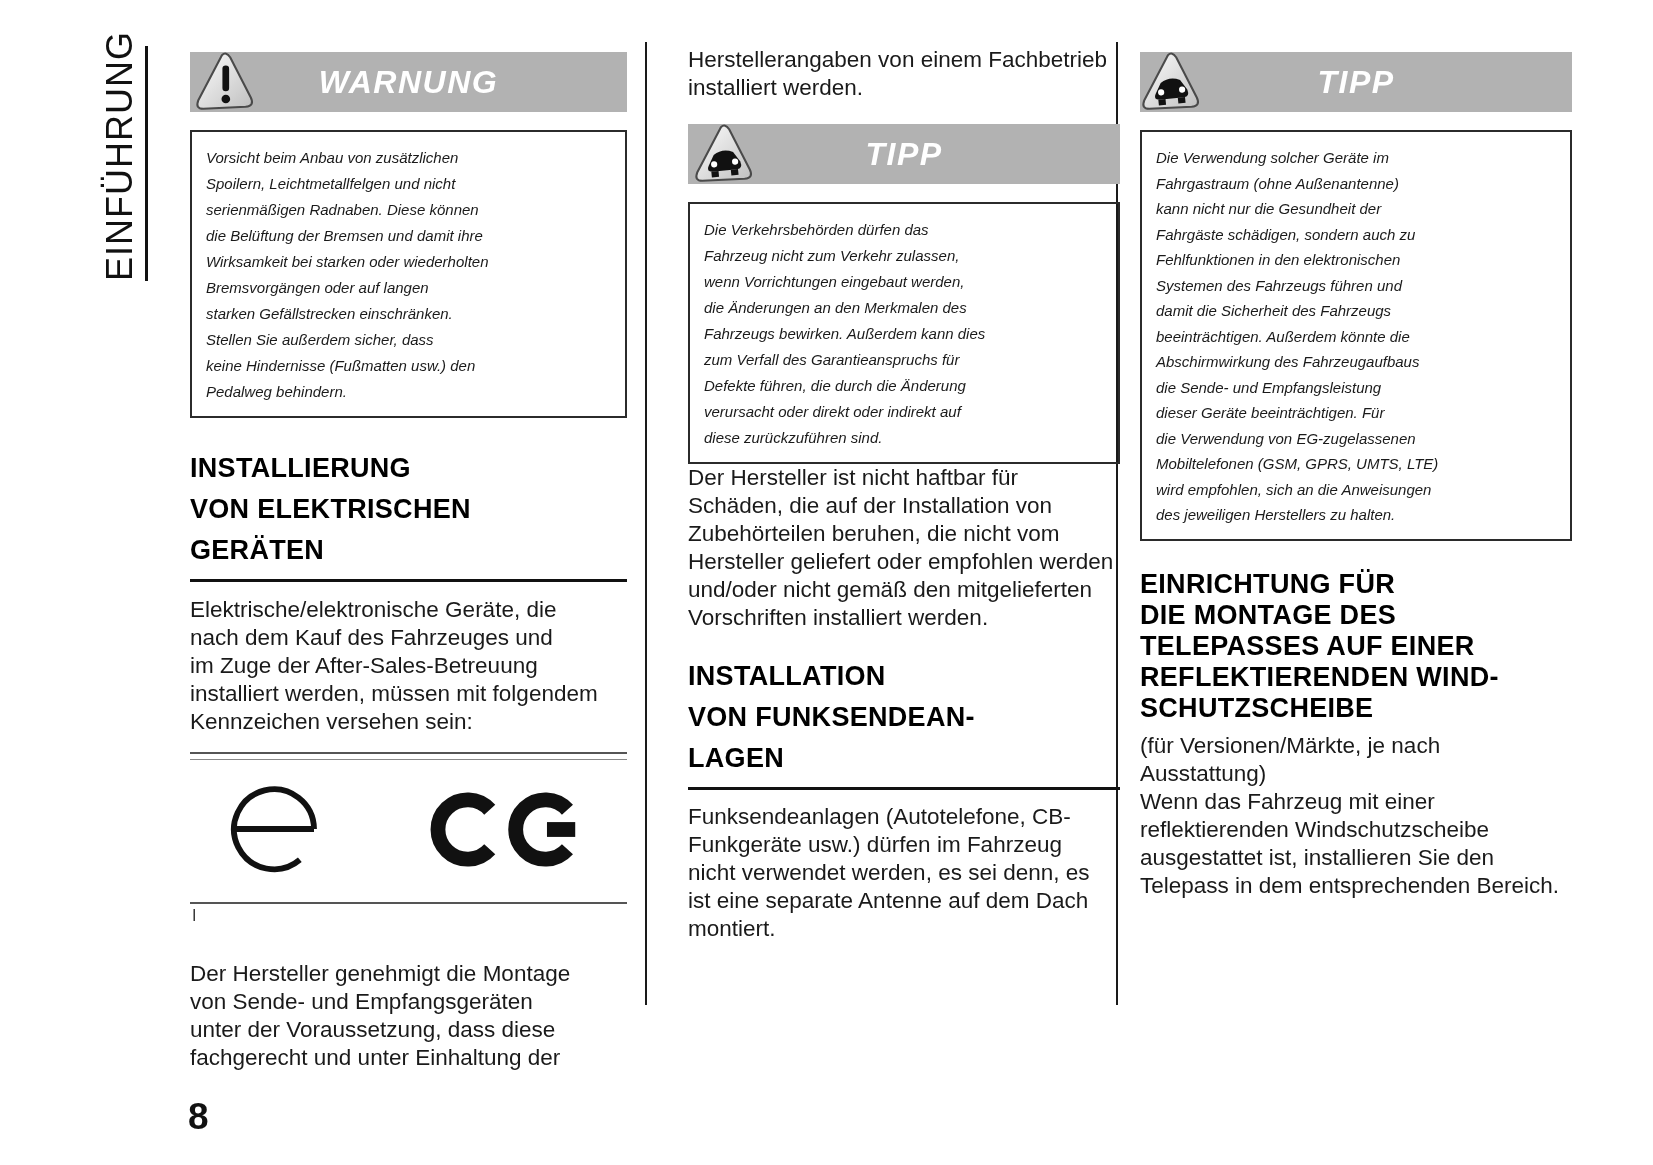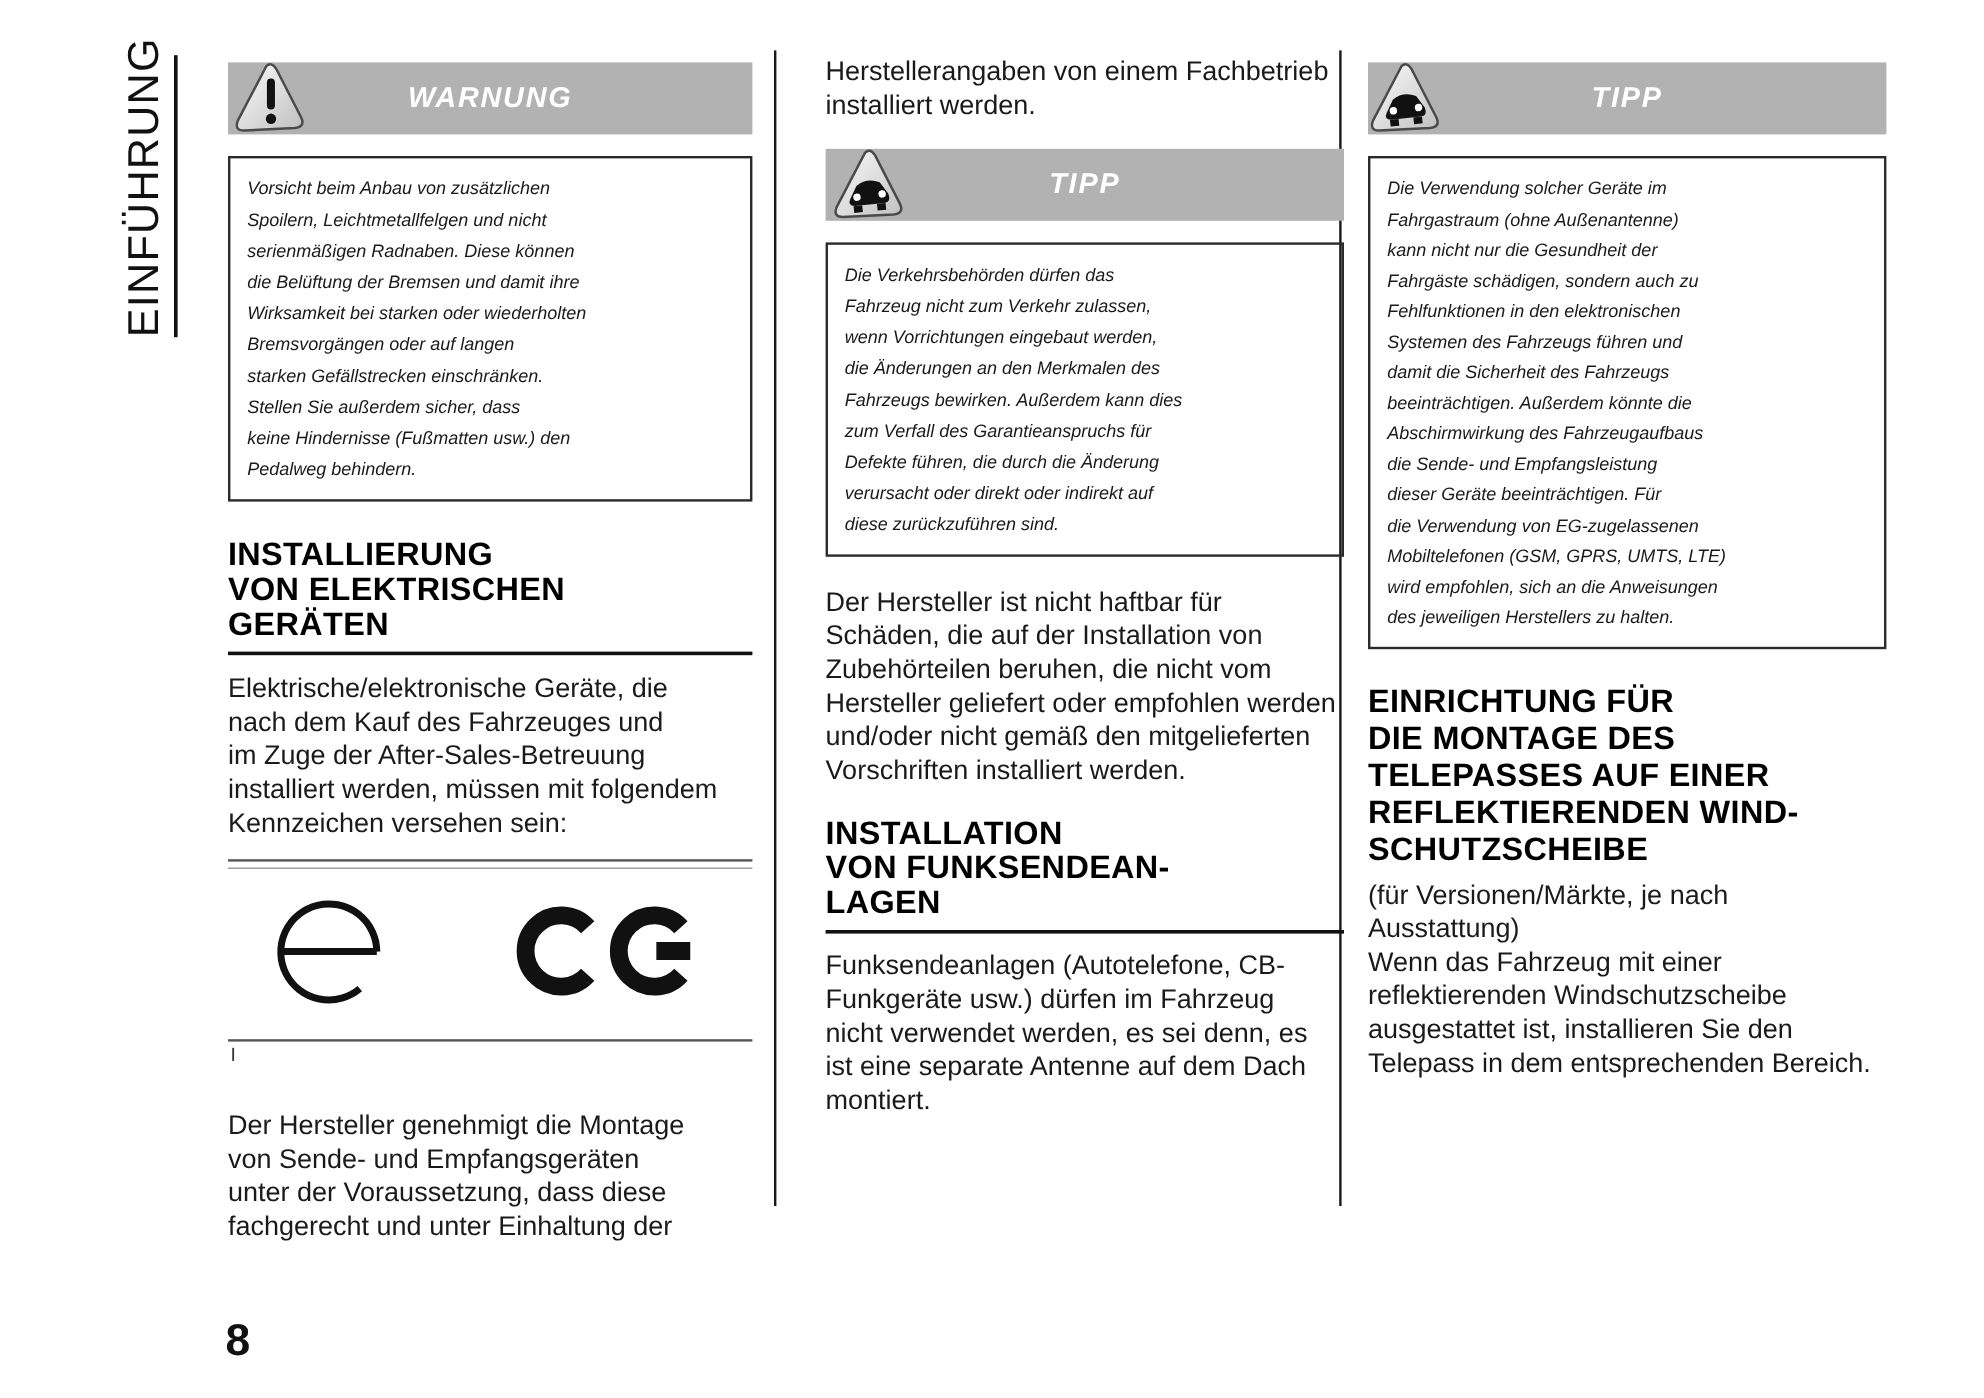--- a/index.html
+++ b/index.html
@@ -19,44 +19,44 @@
   .vsep2{left:1116px;}
 
   .col{position:absolute;top:42px;}
   .col1{left:190px;width:437px;}
   .col2{left:688px;width:432px;}
   .col3{left:1140px;width:432px;}
 
   
   .bar{position:relative;height:60px;background:#b2b2b2;}
   .bar-title{display:block;text-align:center;line-height:60px;
-       font-size:24px;font-weight:bold;font-style:italic;color:#ffffff;letter-spacing:1.5px;}
+       font-size:32px;font-weight:bold;font-style:italic;color:#ffffff;letter-spacing:1.5px;}
   .tri{position:absolute;width:66px;height:68px;left:2px;top:-4px;}
 
   
   .tbox{border:2px solid #2b2b2b;padding:13px 12px 11px 14px;
        font-style:italic;font-size:15px;line-height:26px;white-space:pre-line;}
 
   .para{font-size:22.5px;line-height:28px;white-space:pre-line;}
 
-  .h-title{font-size:27px;line-height:29px;font-weight:bold;letter-spacing:0.3px;
+  .h-title{font-size:27px;line-height:41px;font-weight:bold;letter-spacing:0.3px;
        white-space:pre-line;color:#000;}
   .h-rule{height:3px;background:#111;margin-top:8px;}
 
   
   .figure{margin-top:16px;}
   .fig-top{height:5px;border-top:2px solid #555;border-bottom:1px solid #888;}
   .figrow{height:142px;display:flex;align-items:center;justify-content:space-between;
        padding:0 32px 0 34px;}
   .fig-bottom{height:0;border-top:2.5px solid #555;}
   .fig-label{font-size:16px;color:#333;margin:4px 0 0 2px;line-height:16px;}
 
   .pagenum{position:absolute;left:188px;top:1096px;font-size:37px;font-weight:bold;color:#111;}
 
-  .mt10{margin-top:10px;} .mt14{margin-top:14px;} .mt16{margin-top:24px;}
+  .mt10{margin-top:10px;} .mt14{margin-top:14px;} .mt16{margin-top:0;}
   .mt18{margin-top:18px;} .mt20{margin-top:20px;} .mt22{margin-top:22px;}
   .mt24{margin-top:24px;} .mt30{margin-top:30px;} .mt36{margin-top:36px;}
   .mt8{margin-top:8px;} .mt13{margin-top:13px;}
   .box3{line-height:25.5px;}
   .h3{line-height:31px;margin-top:28px;}
 </style>
 </head>
 <body>
 
 <div class="page">

